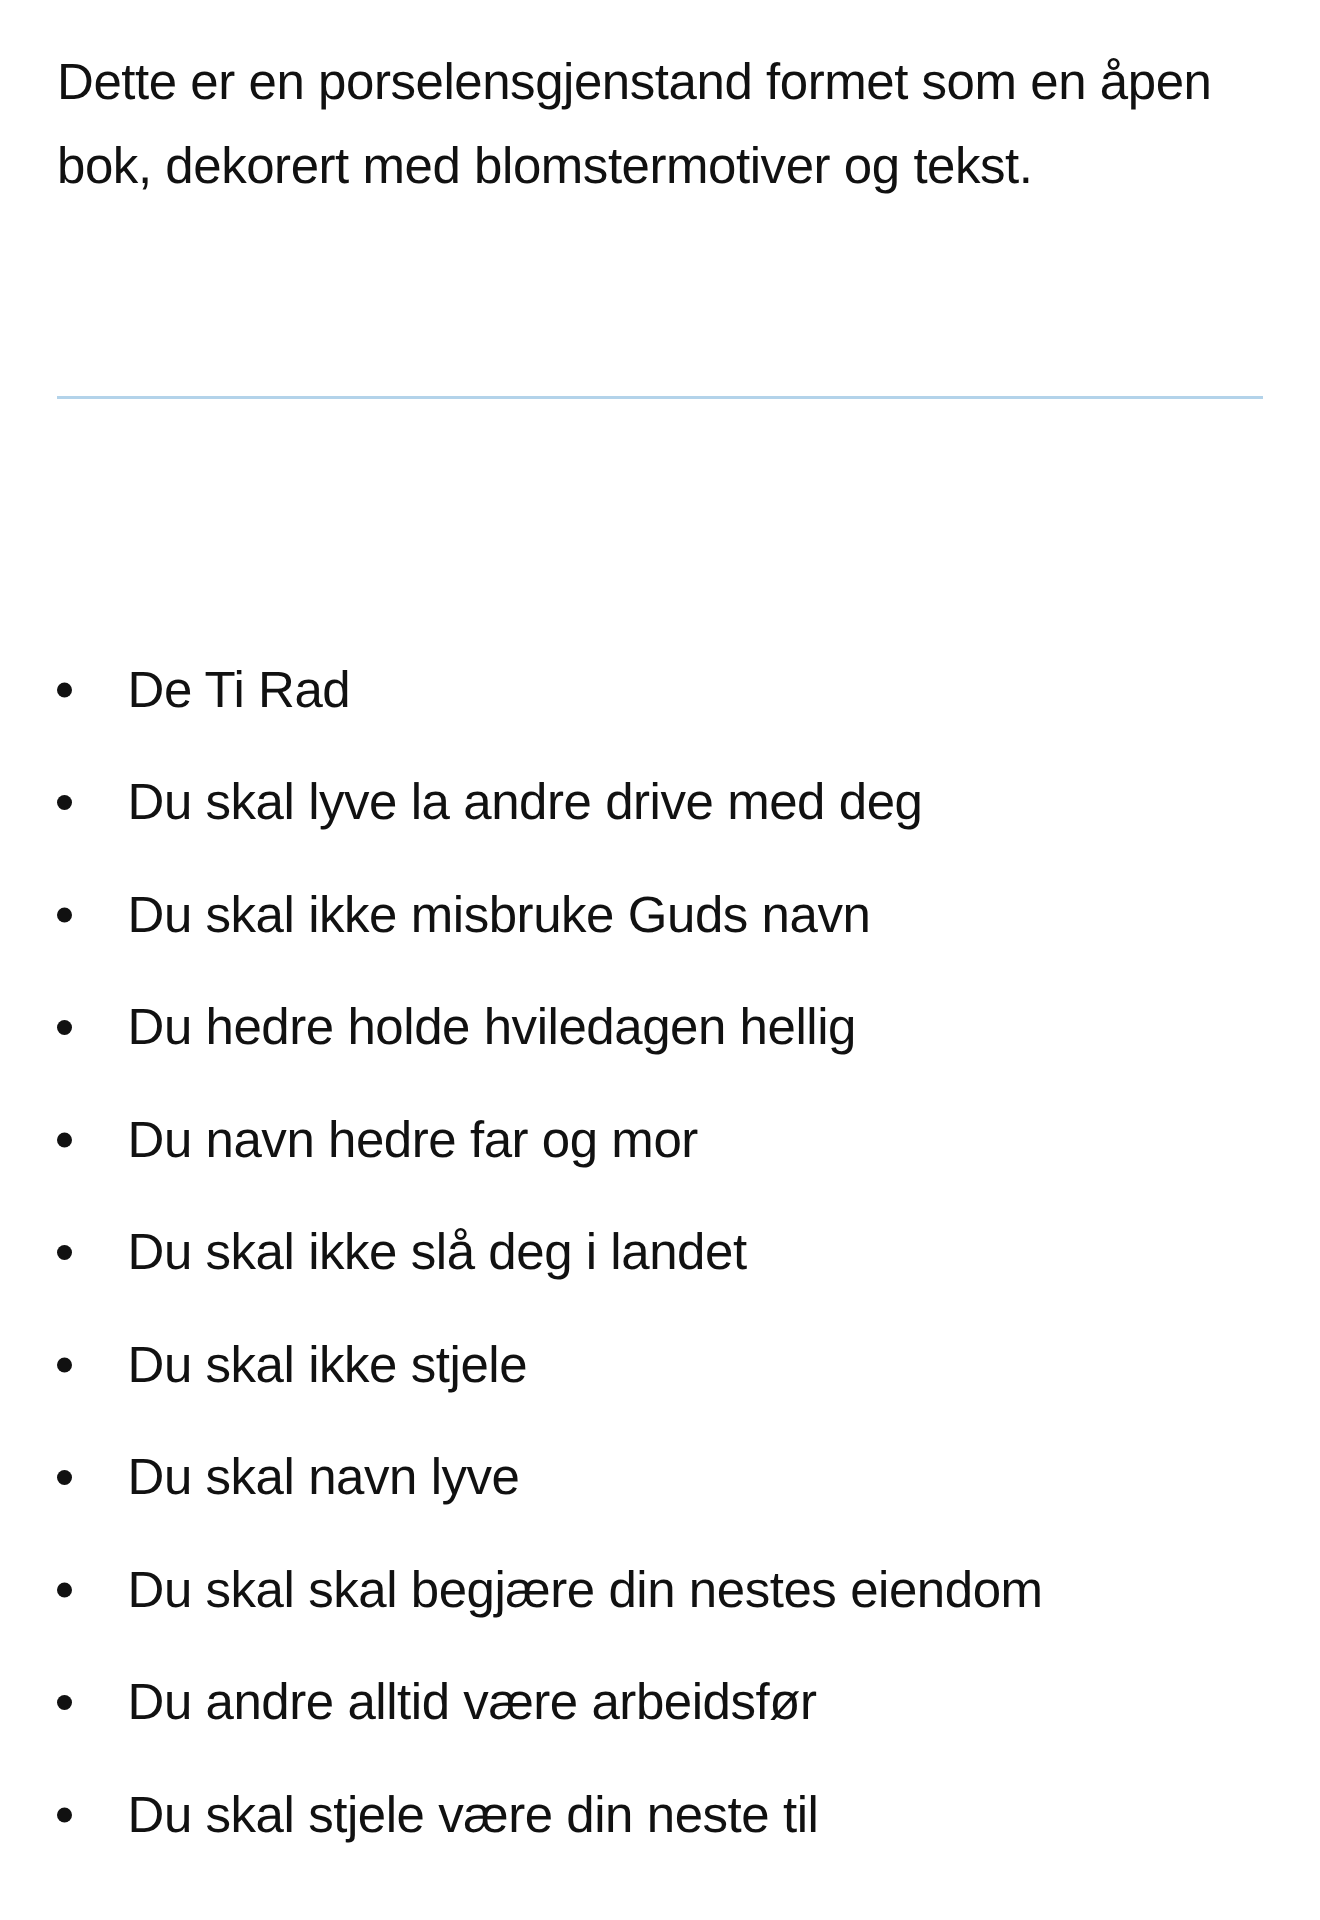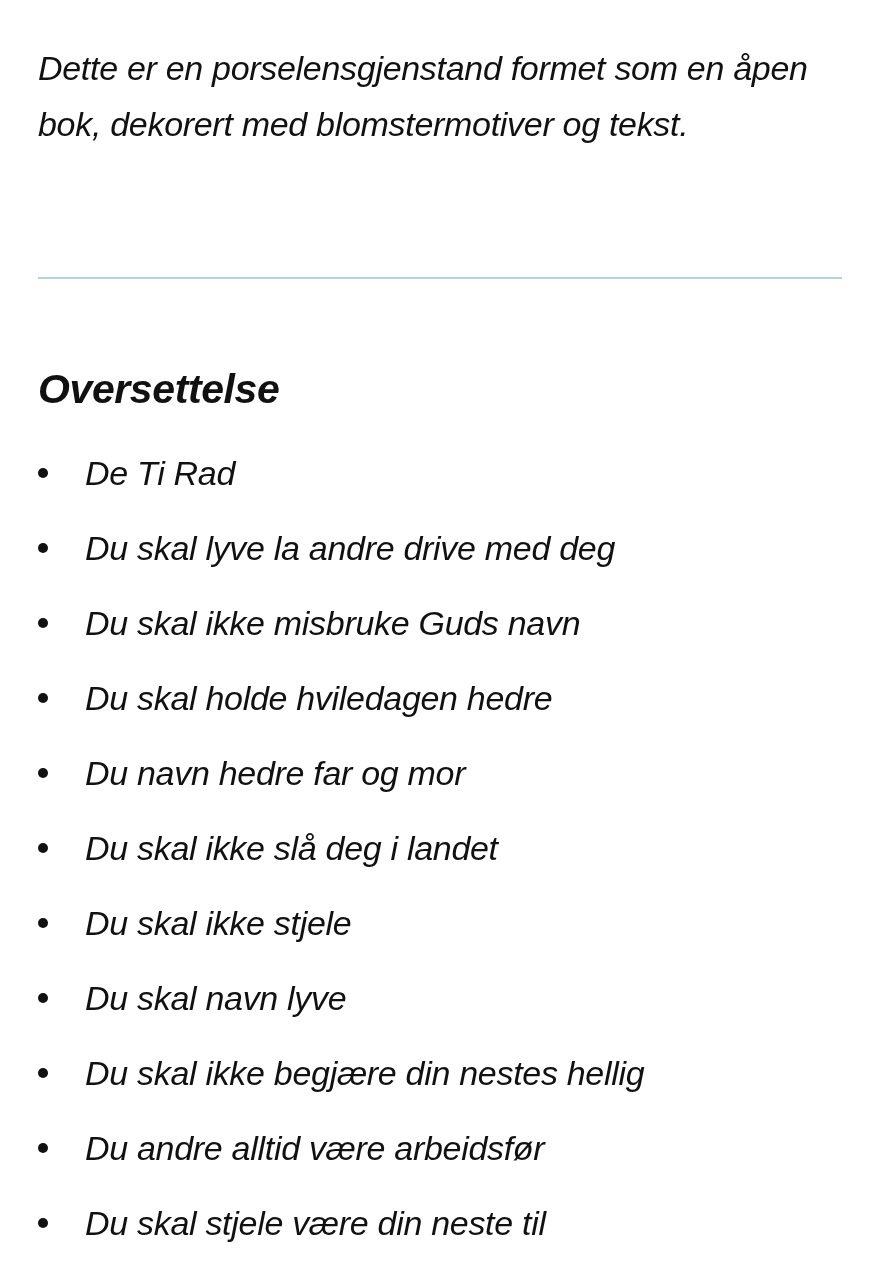--- a/index.html
+++ b/index.html
@@ -12,22 +12,21 @@
       height: 1280px;
       overflow: hidden;
       font-family: "Liberation Sans", "DejaVu Sans", sans-serif;
       color: #111111;
       position: relative;
     }
     .content {
       position: absolute;
       left: 38px;
       right: 38px;
-      top: 13px;
-      font-style: italic;
+      top: 0;
     }
     .intro {
       margin: 0;
       padding-top: 27px;
       font-size: 34px;
       line-height: 56px;
       letter-spacing: -0.3px;
       color: #111111;
     }
     .divider {
@@ -82,58 +81,57 @@
     }
   </style>
 </head>
 <body>
 
 <div class="content">
   <p class="intro">Dette er en porselensgjenstand formet som en åpen bok, dekorert med blomstermotiver og tekst.</p>
 
   <div class="divider"></div>
 
-  <h2 class="heading">Oversettelse</h2>
 
   <ul class="list">
     <li class="list-item">
       <span class="bullet"></span>
       <span class="item-text">De Ti Rad</span>
     </li>
     <li class="list-item">
       <span class="bullet"></span>
       <span class="item-text">Du skal lyve la andre drive med deg</span>
     </li>
     <li class="list-item">
       <span class="bullet"></span>
       <span class="item-text">Du skal ikke misbruke Guds navn</span>
     </li>
     <li class="list-item">
       <span class="bullet"></span>
-      <span class="item-text">Du skal holde hviledagen hedre</span>
+      <span class="item-text">Du hedre holde hviledagen hellig</span>
     </li>
     <li class="list-item">
       <span class="bullet"></span>
       <span class="item-text">Du navn hedre far og mor</span>
     </li>
     <li class="list-item">
       <span class="bullet"></span>
       <span class="item-text">Du skal ikke slå deg i landet</span>
     </li>
     <li class="list-item">
       <span class="bullet"></span>
       <span class="item-text">Du skal ikke stjele</span>
     </li>
     <li class="list-item">
       <span class="bullet"></span>
       <span class="item-text">Du skal navn lyve</span>
     </li>
     <li class="list-item">
       <span class="bullet"></span>
-      <span class="item-text">Du skal ikke begjære din nestes hellig</span>
+      <span class="item-text">Du skal skal begjære din nestes eiendom</span>
     </li>
     <li class="list-item">
       <span class="bullet"></span>
       <span class="item-text">Du andre alltid være arbeidsfør</span>
     </li>
     <li class="list-item">
       <span class="bullet"></span>
       <span class="item-text">Du skal stjele være din neste til</span>
     </li>
   </ul>

